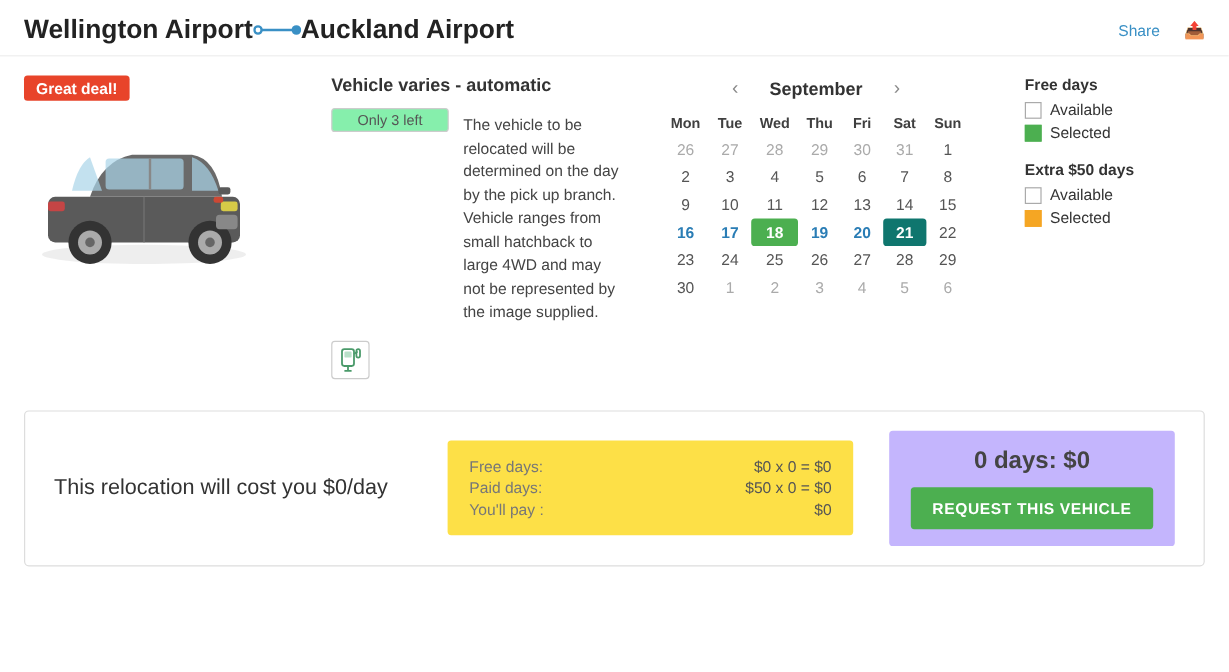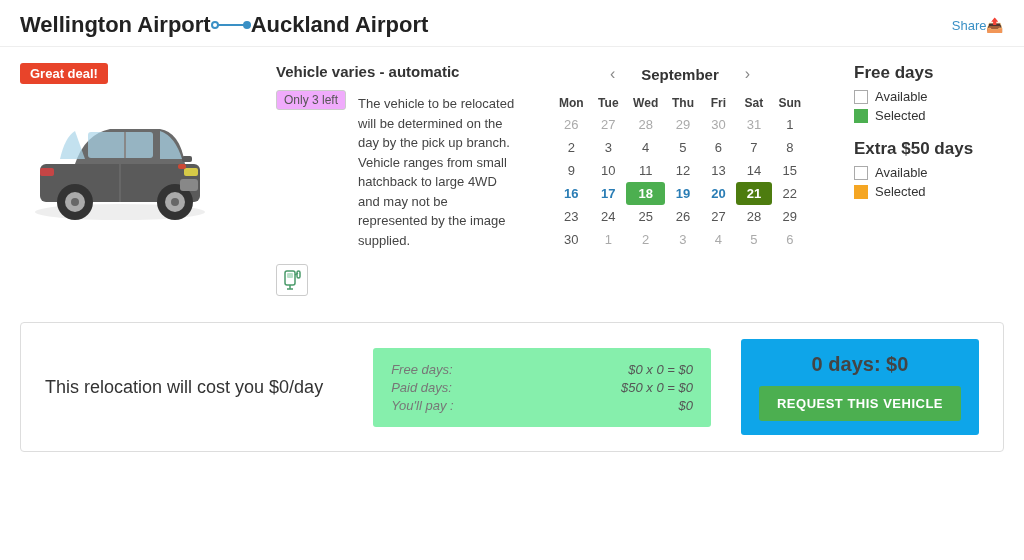--- a/index.html
+++ b/index.html
@@ -34,21 +34,21 @@
     .route-arrow svg {
       width: 40px;
       height: 16px;
     }
     .share-link {
       color: #3a90c5;
       font-size: 13px;
       text-decoration: none;
       display: flex;
       align-items: center;
-      gap: 0;
+      gap: 20px;
       cursor: pointer;
     }
 
     
     .main-content {
       padding: 16px 20px;
       display: flex;
       gap: 36px;
     }
 
@@ -79,25 +79,25 @@
       width: 240px;
       flex-shrink: 0;
     }
     .vehicle-title {
       font-size: 15px;
       font-weight: bold;
       color: #333;
       margin-bottom: 10px;
     }
     .only-left-badge {
-      background: #f0abfc;
+      background: #86efac;
       border: 1px solid #ccc;
       color: #555;
       font-size: 12px;
-      padding: 2px 7px;
+      padding: 2px 21px;
       border-radius: 3px;
       display: inline-block;
       margin-right: 6px;
       vertical-align: top;
       white-space: nowrap;
     }
     .vehicle-description {
       font-size: 13px;
       color: #444;
       line-height: 1.5;
@@ -164,38 +164,38 @@
     .calendar-grid td.current-month {
       color: #555;
     }
     .calendar-grid td.highlight-green {
       background: #4caf50;
       color: #fff;
       border-radius: 3px;
       font-weight: bold;
     }
     .calendar-grid td.highlight-orange {
-      background: #4d7c0f;
+      background: #0f766e;
       color: #fff;
       border-radius: 3px;
       font-weight: bold;
     }
     .calendar-grid td.blue-text {
       color: #2a7db5;
       font-weight: bold;
     }
 
     
     .legend-col {
       width: 160px;
       flex-shrink: 0;
       padding-left: 10px;
     }
     .legend-section-title {
-      font-size: 17px;
+      font-size: 13px;
       font-weight: bold;
       color: #333;
       margin-bottom: 6px;
     }
     .legend-item {
       display: flex;
       align-items: center;
       gap: 7px;
       margin-bottom: 4px;
       font-size: 13px;
@@ -234,40 +234,39 @@
       font-weight: normal;
       color: #333;
       white-space: nowrap;
       flex: 0 0 auto;
       margin-right: 20px;
     }
     .cost-breakdown {
       flex: 1;
       font-size: 13px;
       color: #555;
-      background: #86efac;
+      background: #fde047;
       padding: 14px 18px;
       border-radius: 3px;
-      font-style: italic;
     }
     .cost-row {
       display: flex;
       justify-content: space-between;
       margin-bottom: 3px;
     }
     .cost-row:last-child { margin-bottom: 0; }
     .cost-label { color: #777; }
     .cost-value { color: #555; font-weight: normal; }
 
     .summary-right {
       display: flex;
       flex-direction: column;
       align-items: center;
       gap: 10px;
-      background: #0ea5e9;
+      background: #c4b5fd;
       padding: 14px 18px;
       border-radius: 3px;
     }
     .days-total {
       font-size: 20px;
       font-weight: bold;
       color: #444;
       white-space: nowrap;
     }
     .request-btn {

